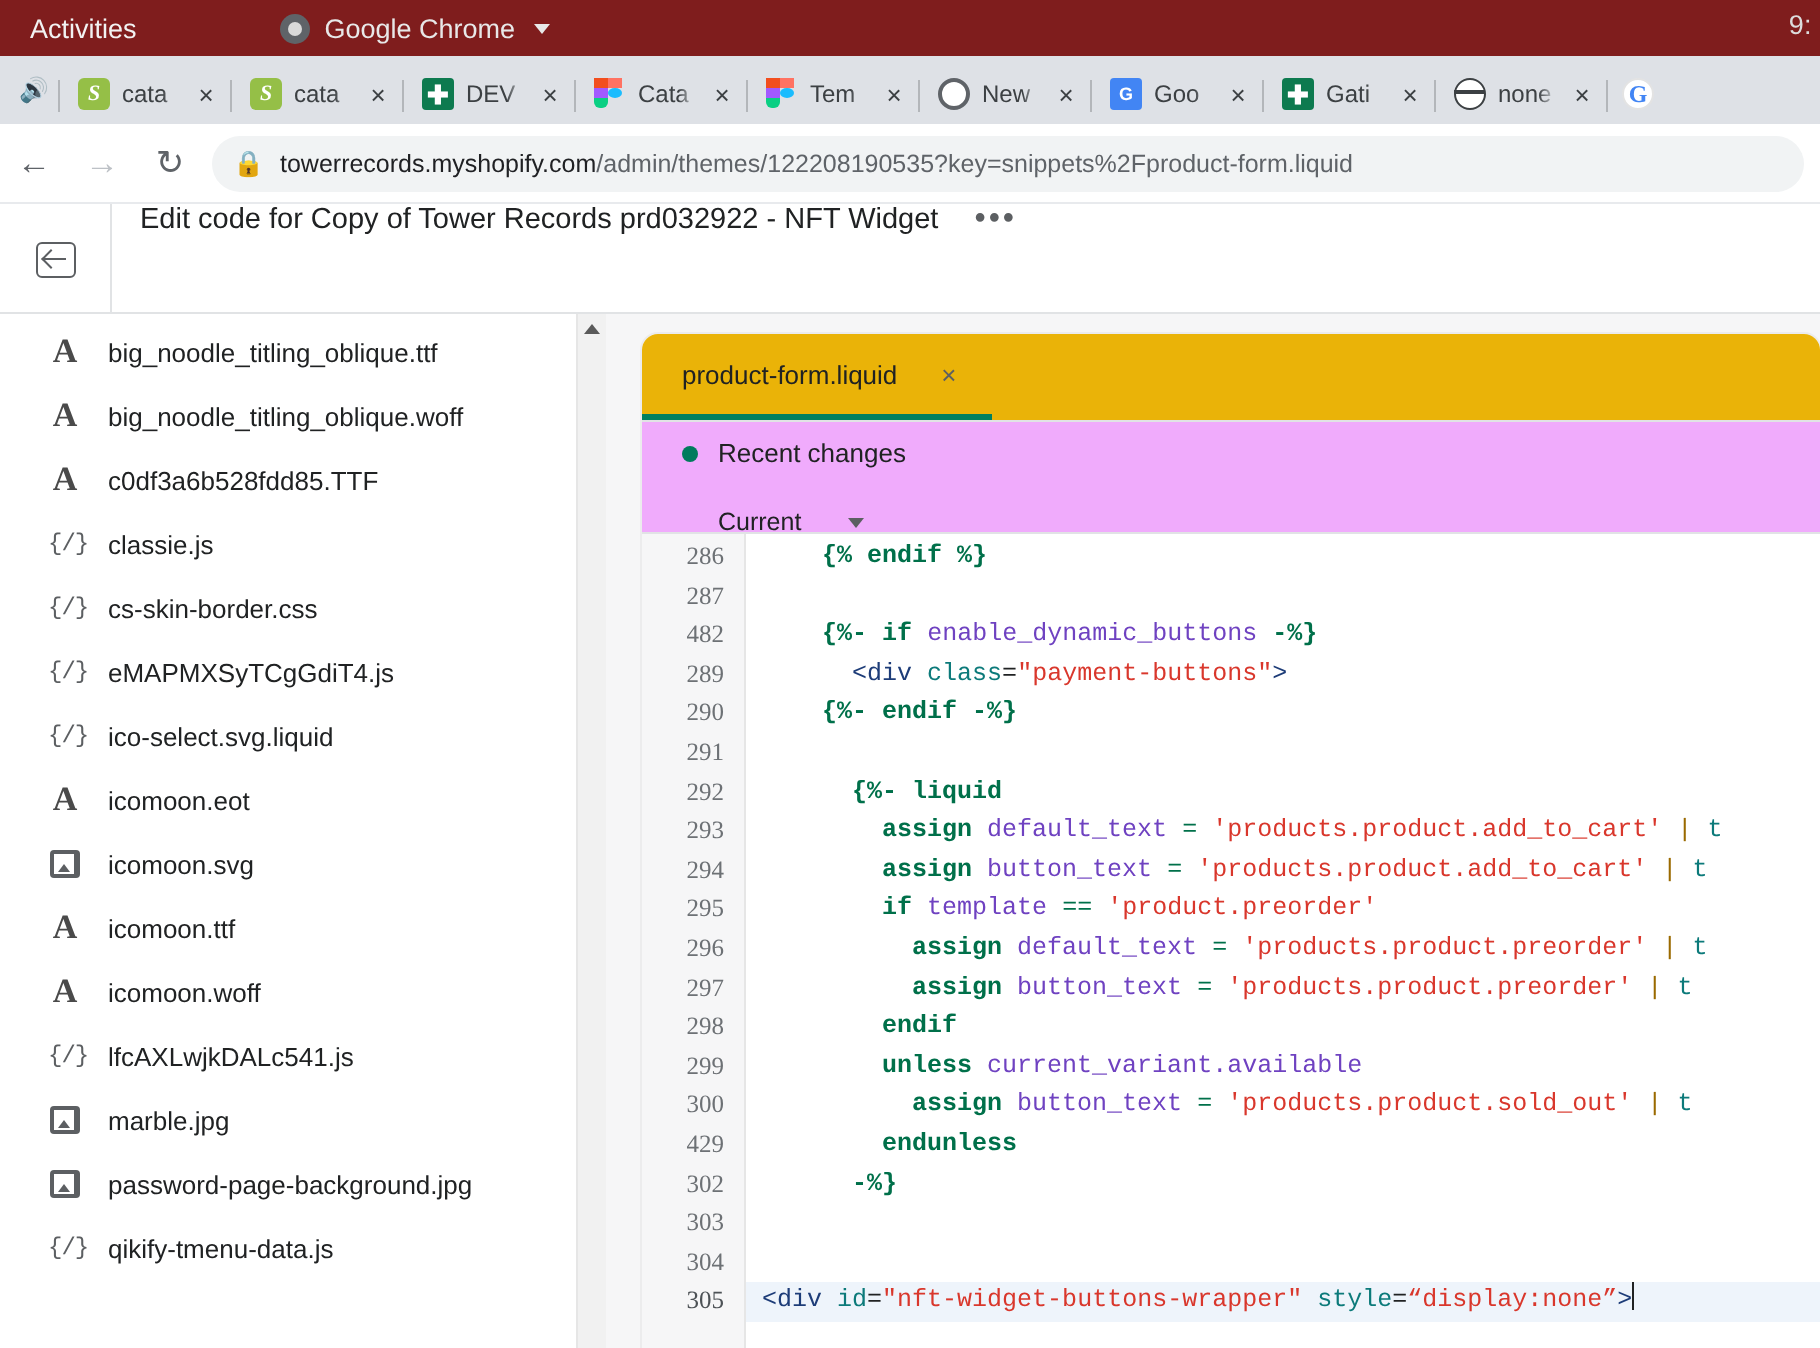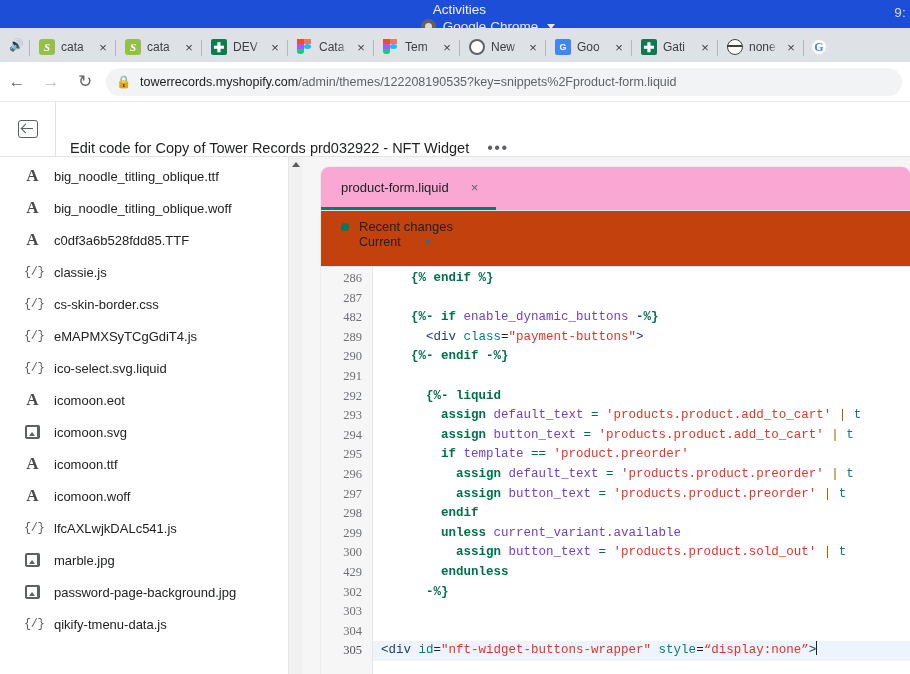--- a/index.html
+++ b/index.html
@@ -7,26 +7,25 @@
     margin: 0; padding: 0;
     width: 910px; height: 674px;
     overflow: hidden;
     font-family: "Liberation Sans", sans-serif;
     background: #ffffff;
   }
 
   
   #gnome-bar {
     height: 28px; width: 910px;
-    background: #1d4ed8;
+    background: #7f1d1d;
     display: flex; align-items: center;
     color: #e8e8e8;
     font-size: 13.5px;
     position: relative;
-    flex-direction: column;
   }
   #gnome-activities { margin-left: 9px; padding: 2px 6px; color: #f2f2f2; }
   #gnome-app { display: flex; align-items: center; gap: 7px; margin-left: 66px; }
   .chrome-dot {
     width: 15px; height: 15px; border-radius: 50%;
     background: #5f6368; display:inline-block; position: relative;
   }
   .chrome-dot::after {
     content: ""; position:absolute; left:4px; top:4px;
     width:7px; height:7px; border-radius:50%; background:#d9d9d9;
@@ -163,21 +162,21 @@
     flex: 0 0 13px;
     display:flex;align-items:center;justify-content:center;
   }
   #url-text { color:#5f6368; }
   #url-text .u-host { color:#202124; }
 
   
   #admin-header {
     height: 55px; width: 910px;
     background:#ffffff;
-    display:flex; align-items:flex-end;
+    display:flex; align-items:flex-start;
     border-bottom:1px solid #e1e3e5;
   }
   #back-box {
     width: 56px; flex:0 0 56px;
     display:flex;align-items:center;justify-content:center;
     border-right:1px solid #e1e3e5;
     height:55px;
   }
   #back-icon {
     width:20px;height:18px;border:1.7px solid #5c5f62;border-radius:3px;
@@ -278,44 +277,44 @@
     border-radius: 8px 8px 0 0;
     height: 100%;
     box-shadow: 0 0 0 1px rgba(0,0,0,.04);
     display:flex; flex-direction:column;
     overflow:hidden;
   }
   #tabrow {
     height: 44px; flex:0 0 44px;
     display:flex; align-items:stretch;
     border-bottom:1px solid #e1e3e5;
-    background:#f9a8d4;
+    background:#eab308;
   }
   .editor-tab {
     display:flex;align-items:center;gap:22px;
     padding: 0 18px 0 20px;
     font-size:13px; color:#202223;
     border-bottom:3px solid #008060;
   }
   .editor-tab .et-close { font-size:13px;color:#5c5f62; }
 
   #recent-bar {
     height: 56px; flex:0 0 56px;
-    background:#c2410c;
+    background:#f0abfc;
     padding: 8px 0 0 20px;
     border-bottom:1px solid #e1e3e5;
   }
   #recent-title {
     display:flex;align-items:center;gap:10px;
     font-size:13px;color:#202223;
   }
   .green-dot { width:8px;height:8px;border-radius:50%;background:#007b5c;display:inline-block; }
   #recent-sel {
     display:flex;align-items:center;gap:23px;
-    margin-left:18px; margin-top:1px;
+    margin-left:18px; margin-top:20px;
     font-size:12.5px;color:#202223;
   }
   .sel-caret {
     width:0;height:0;
     border-left:4.5px solid transparent;border-right:4.5px solid transparent;
     border-top:5px solid #5c5f62;
   }
 
   
   #code-area {

